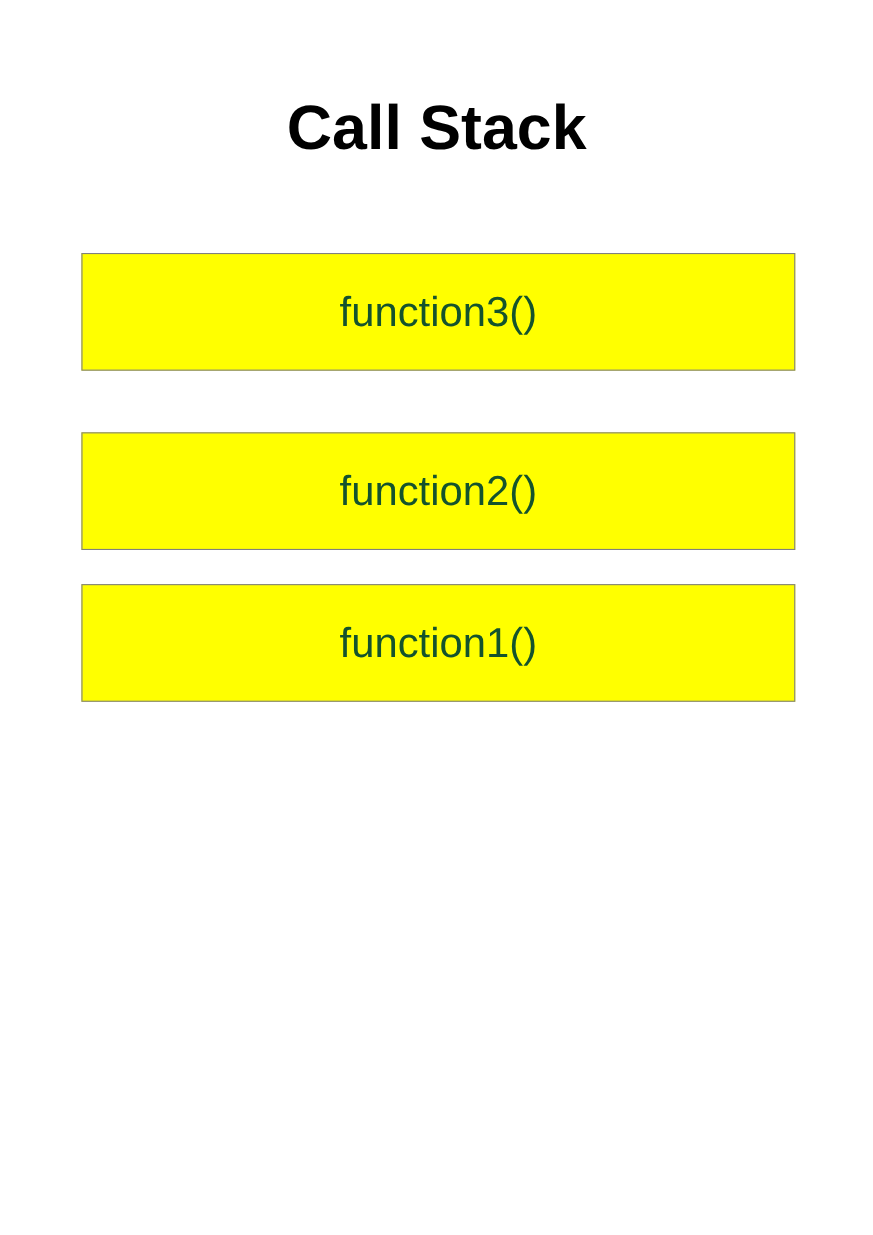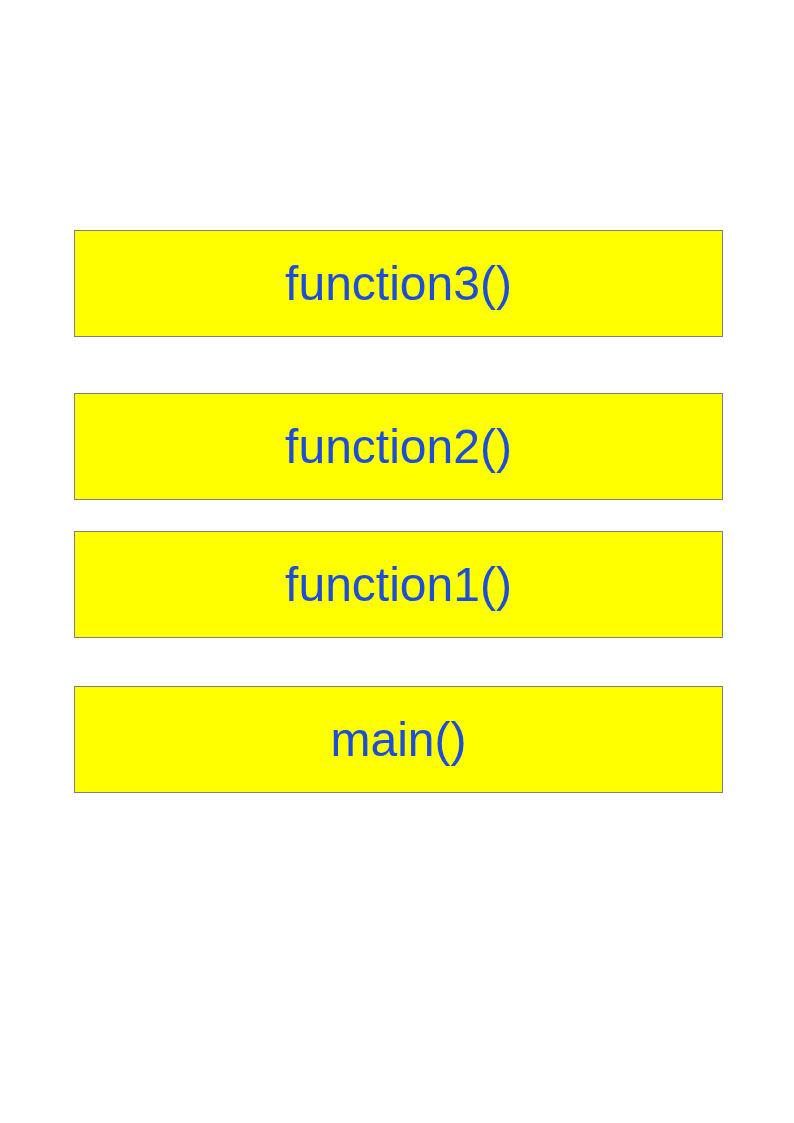--- a/index.html
+++ b/index.html
@@ -33,45 +33,43 @@
     left: 74px;
     width: 649px;
     height: 107px;
     box-sizing: border-box;
     border: 1px solid #808080;
     display: flex;
     align-items: center;
     justify-content: center;
   }
   .frame-label {
-    font-size: 48px;
+    font-size: 38px;
     font-weight: normal;
-    color: #1d4ed8;
+    color: #14532d;
     line-height: 1;
   }
   .frame-0 { top: 230px; }
   .frame-1 { top: 373px; }
   .frame-2 { top: 531px; }
   .frame-3 { top: 686px; }
 </style>
 </head>
 <body>
 
 <div class="page">
 
+  <h1 class="title">Call Stack</h1>
 
   <div class="frame frame-0" style="background: rgb(255, 255, 0); border-color: rgb(128, 128, 128);">
     <span class="frame-label">function3()</span>
   </div>
 
   <div class="frame frame-1" style="background: rgb(255, 255, 0); border-color: rgb(128, 128, 128); margin-top: 20px;">
     <span class="frame-label">function2()</span>
   </div>
 
   <div class="frame frame-2" style="background: rgb(255, 255, 0); border-color: rgb(128, 128, 128);">
     <span class="frame-label">function1()</span>
   </div>
 
-  <div class="frame frame-3" style="background: rgb(255, 255, 0); border-color: rgb(128, 128, 128);">
-    <span class="frame-label">main()</span>
-  </div>
 
 </div>
 
 </body></html>

